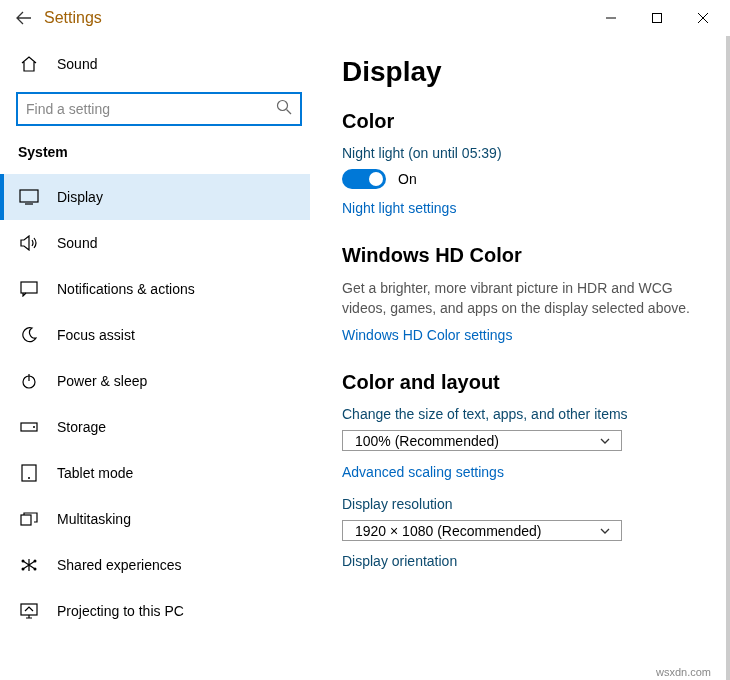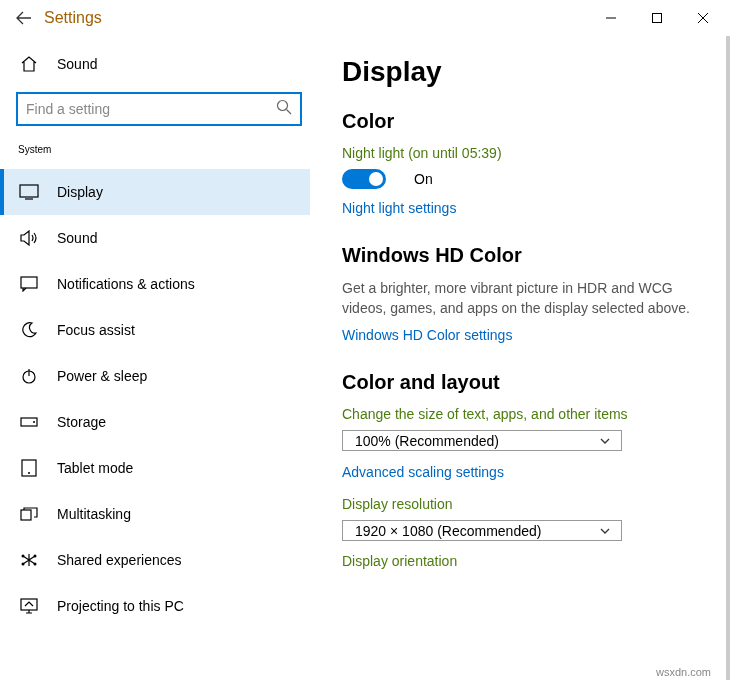--- a/index.html
+++ b/index.html
@@ -12,34 +12,34 @@
     .winbtn svg, .back svg { display: block; }
     .main { flex: 1; display: flex; overflow: hidden; }
     .sidebar { width: 310px; padding: 8px 0 0 0; display: flex; flex-direction: column; }
     .homebtn { display: flex; align-items: center; height: 40px; padding-left: 19px; gap: 18px; font-size: 14px; color: #000; margin-bottom: 8px; }
     .homebtn .icon { width: 20px; display: flex; justify-content: center; }
     .searchwrap { margin: 0 8px 18px 16px; }
     .search { width: 100%; height: 34px; border: 2px solid #0078d7; padding: 0 34px 0 8px; font-size: 14px; outline: none; background: #fff; }
     .search::placeholder { color: #888; }
     .searchwrap { position: relative; }
     .searchicon { position: absolute; right: 10px; top: 50%; transform: translateY(-50%); }
-    .category { font-weight: 400; font-size: 10px; padding: 0 18px 14px 18px; color: #000; }
+    .category { font-weight: 700; font-size: 14px; padding: 0 18px 14px 18px; color: #000; }
     .navlist { display: flex; flex-direction: column; }
     .navitem { display: flex; align-items: center; height: 46px; padding-left: 19px; gap: 18px; font-size: 14px; color: #000; position: relative; }
     .navitem .icon { width: 20px; display: flex; justify-content: center; align-items: center; }
     .navitem.active { background: #dcecf9; }
     .navitem.active::before { content: ""; position: absolute; left: 0; top: 0; bottom: 0; width: 4px; background: #0078d7; }
     .content { flex: 1; padding: 20px 24px 0 32px; overflow: hidden; position: relative; }
     h1 { font-size: 28px; font-weight: 600; margin-bottom: 22px; color: #000; }
     h2 { font-size: 20px; font-weight: 600; margin-bottom: 12px; margin-top: 24px; color: #000; }
     h2:first-of-type { margin-top: 0; }
     .desc { font-size: 14px; color: #555; margin-bottom: 8px; line-height: 1.4; }
-    .label14 { font-size: 14px; color: #4d7c0f; margin-bottom: 8px; }
+    .label14 { font-size: 14px; color: #0c4a6e; margin-bottom: 8px; }
     .link { font-size: 14px; color: #0067c0; margin-bottom: 4px; display: inline-block; }
-    .togglerow { display: flex; align-items: center; gap: 28px; margin-bottom: 10px; }
+    .togglerow { display: flex; align-items: center; gap: 12px; margin-bottom: 10px; }
     .toggle { width: 44px; height: 20px; background: #0078d7; border-radius: 10px; position: relative; }
     .toggle::after { content: ""; position: absolute; right: 3px; top: 3px; width: 14px; height: 14px; background: #fff; border-radius: 50%; }
     .togglelabel { font-size: 14px; color: #000; }
     .select { width: 280px; height: 21px; border: 1px solid #999; display: flex; align-items: center; justify-content: space-between; padding: 0 10px 0 12px; font-size: 14px; margin-bottom: 12px; }
     .chev { width: 12px; height: 12px; }
     .scrollbar { position: absolute; right: 0; top: 0; bottom: 0; width: 4px; background: #ccc; }
     .watermark { position: absolute; right: 19px; bottom: 2px; font-size: 11px; color: #888; }
   </style>
 </head>
 <body>

